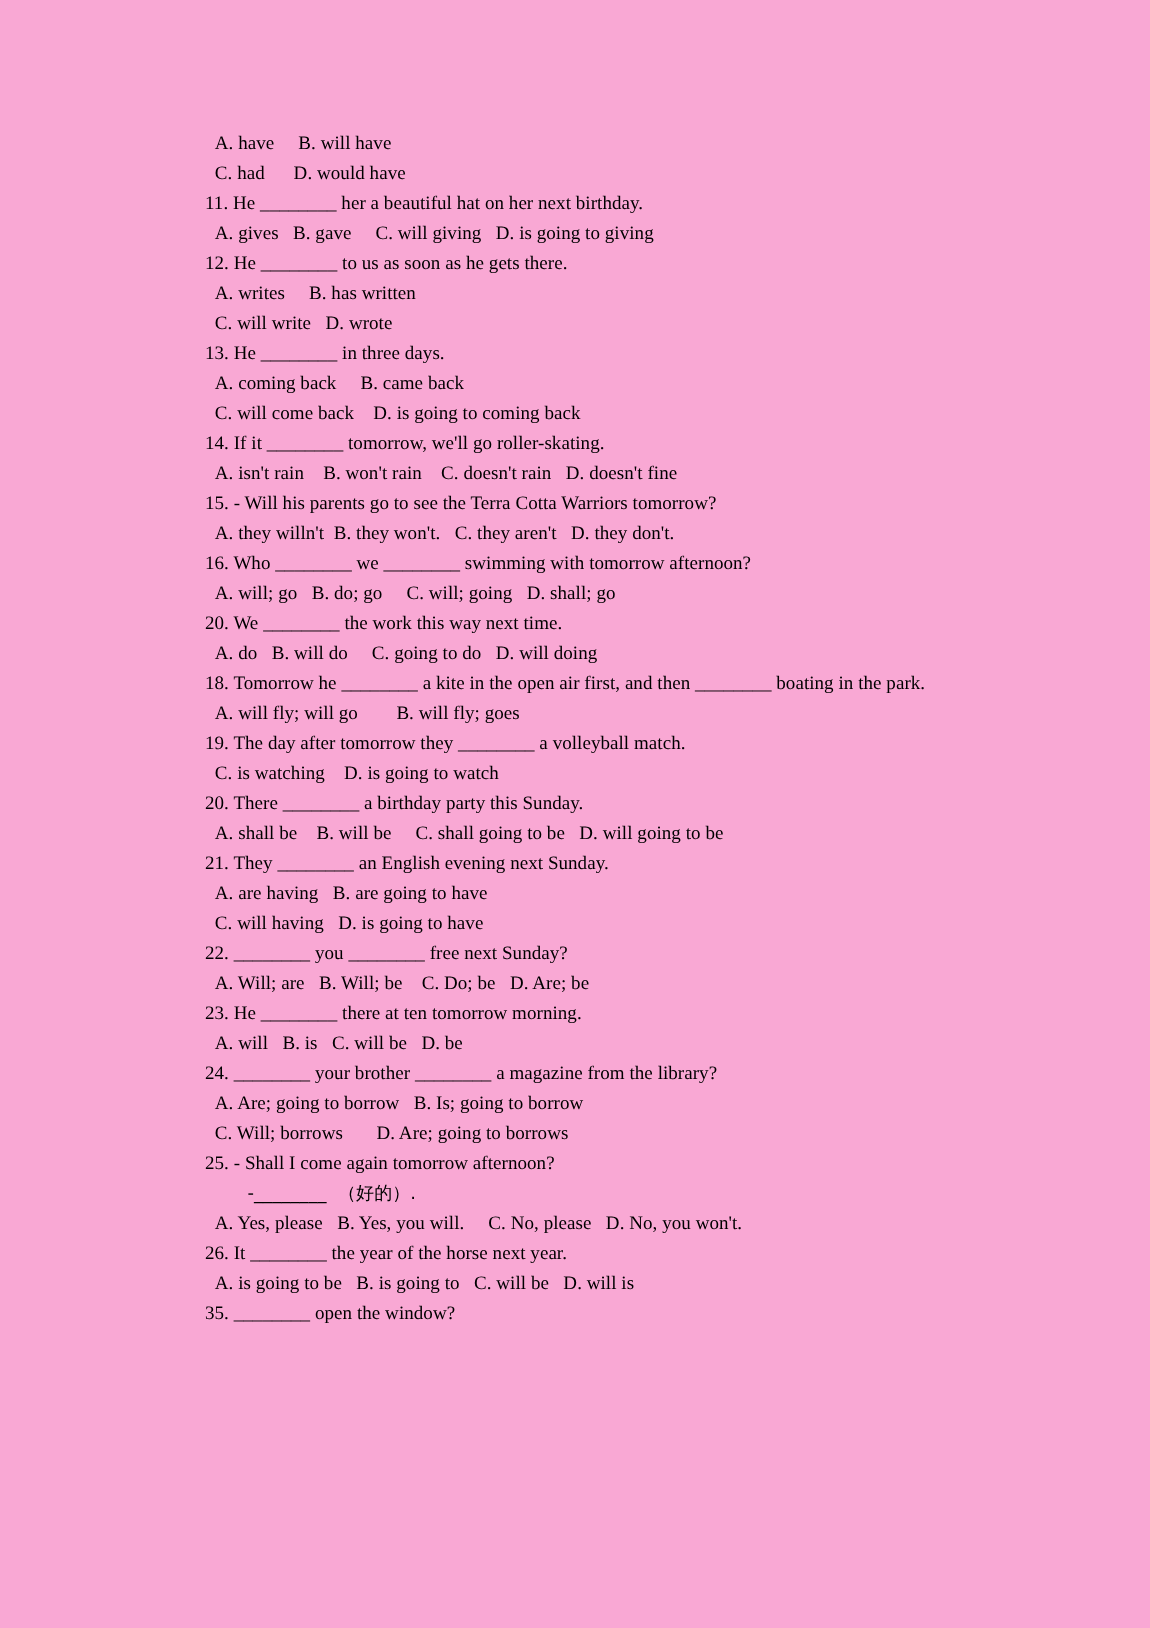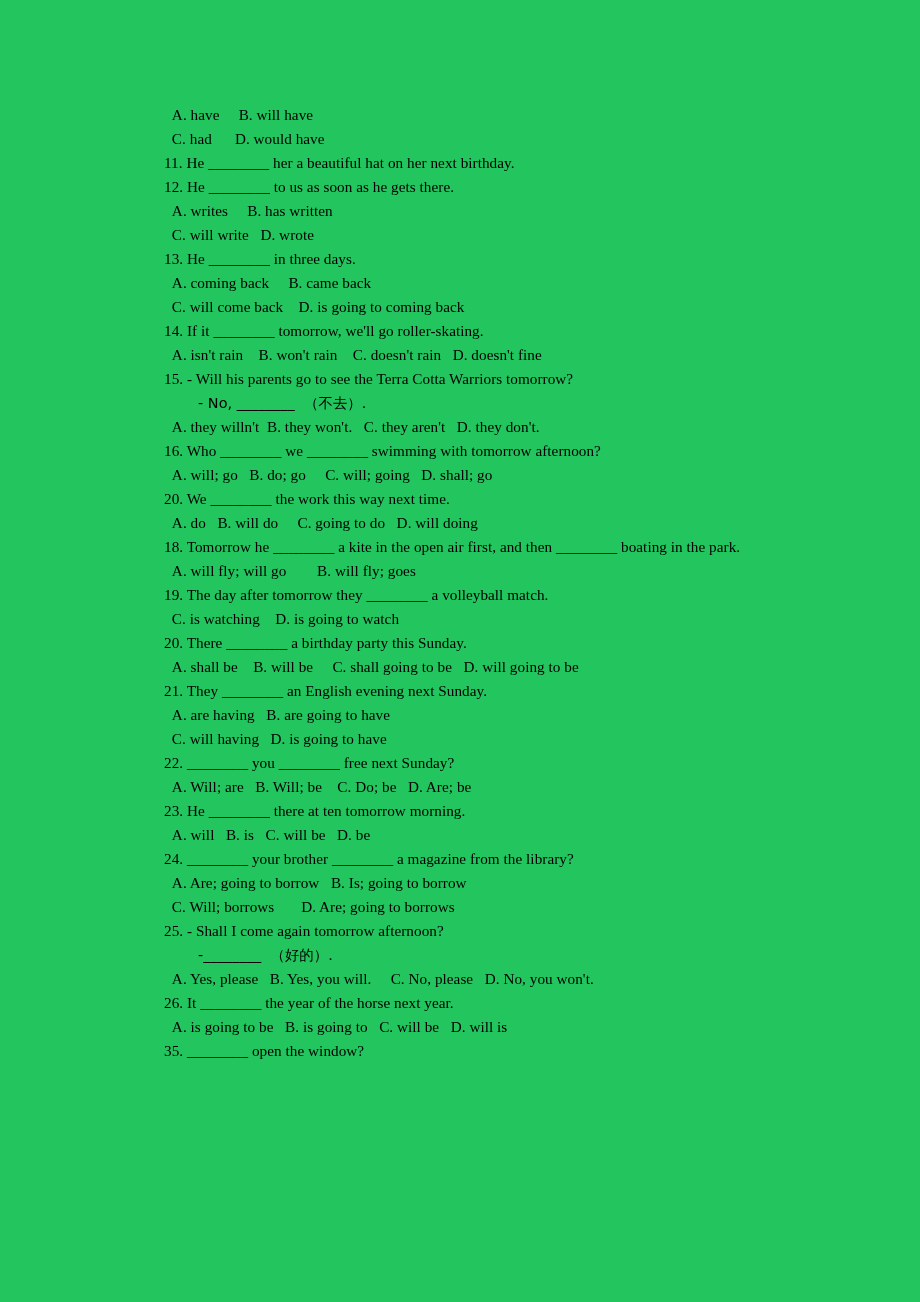--- a/index.html
+++ b/index.html
@@ -11,21 +11,21 @@
     width: 920px;
     height: 1302px;
     font-family: "Liberation Serif", "DejaVu Serif", serif;
     color: #000000;
     -webkit-font-smoothing: antialiased;
   }
   #page {
     position: relative;
     width: 920px;
     height: 1302px;
-    background: #22c55e;
+    background: #f9a8d4;
     overflow: hidden;
   }
   #content {
     position: absolute;
     left: 138px;
     top: 103px;
     width: 644px;
   }
   .line {
     font-size: 15.2px;
@@ -64,30 +64,30 @@
 </style>
 </head>
 <body>
 
 <div id="page">
   <div id="content">
 
     <div class="line opt"> A. have     B. will have</div>
     <div class="line opt"> C. had      D. would have</div>
     <div class="line q">11. He ________ her a beautiful hat on her next birthday.</div>
+    <div class="line opt"> A. gives   B. gave     C. will giving   D. is going to giving</div>
     <div class="line q">12. He ________ to us as soon as he gets there.</div>
     <div class="line opt"> A. writes     B. has written</div>
     <div class="line opt"> C. will write   D. wrote</div>
     <div class="line q">13. He ________ in three days.</div>
     <div class="line opt"> A. coming back     B. came back</div>
     <div class="line opt"> C. will come back    D. is going to coming back</div>
     <div class="line q">14. If it ________ tomorrow, we'll go roller-skating.</div>
     <div class="line opt"> A. isn't rain    B. won't rain    C. doesn't rain   D. doesn't fine</div>
     <div class="line q">15. - Will his parents go to see the Terra Cotta Warriors tomorrow?</div>
-    <div class="line sub cjk">- No, ________  （不去）.</div>
     <div class="line opt"> A. they willn't  B. they won't.   C. they aren't   D. they don't.</div>
     <div class="line q">16. Who ________ we ________ swimming with tomorrow afternoon?</div>
     <div class="line opt"> A. will; go   B. do; go     C. will; going   D. shall; go</div>
     <div class="line q">20. We ________ the work this way next time.</div>
     <div class="line opt"> A. do   B. will do     C. going to do   D. will doing</div>
 
     <div class="line q-wrap"><span>18. Tomorrow he </span><span class="blank">________</span><span> a kite in the open air first, and then </span><span class="blank">________</span><span> boating in the park.</span></div>
 
     <div class="line opt"> A. will fly; will go        B. will fly; goes</div>
     <div class="line q">19. The day after tomorrow they ________ a volleyball match.</div>

